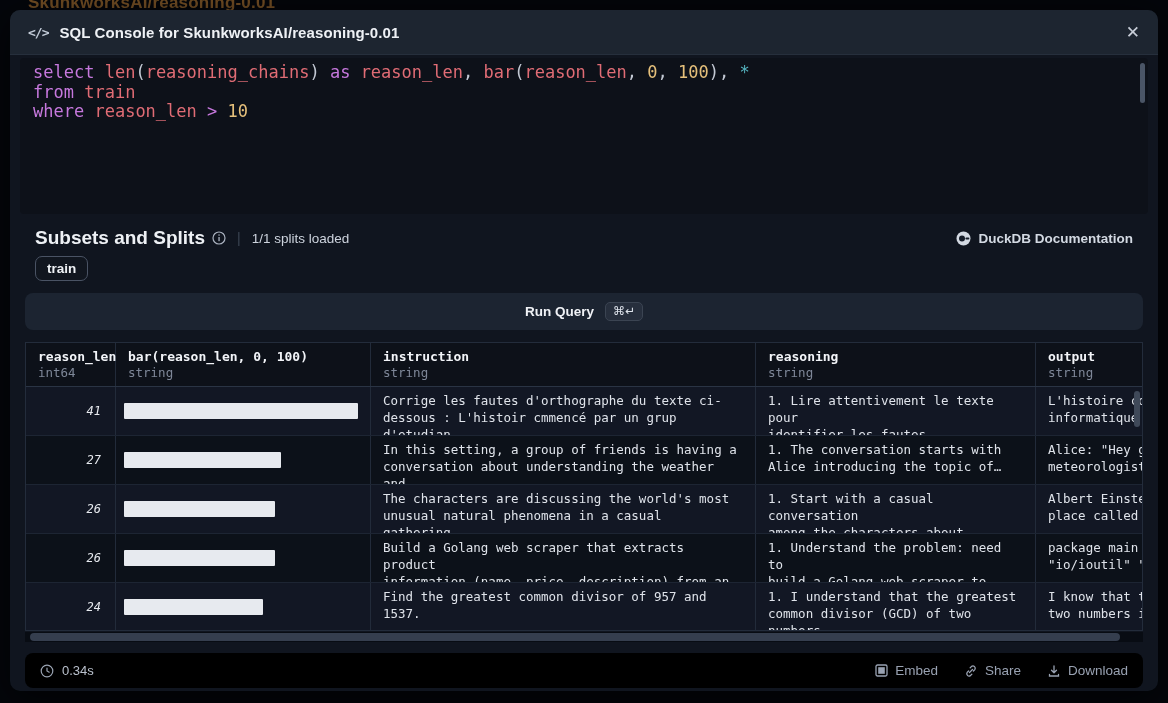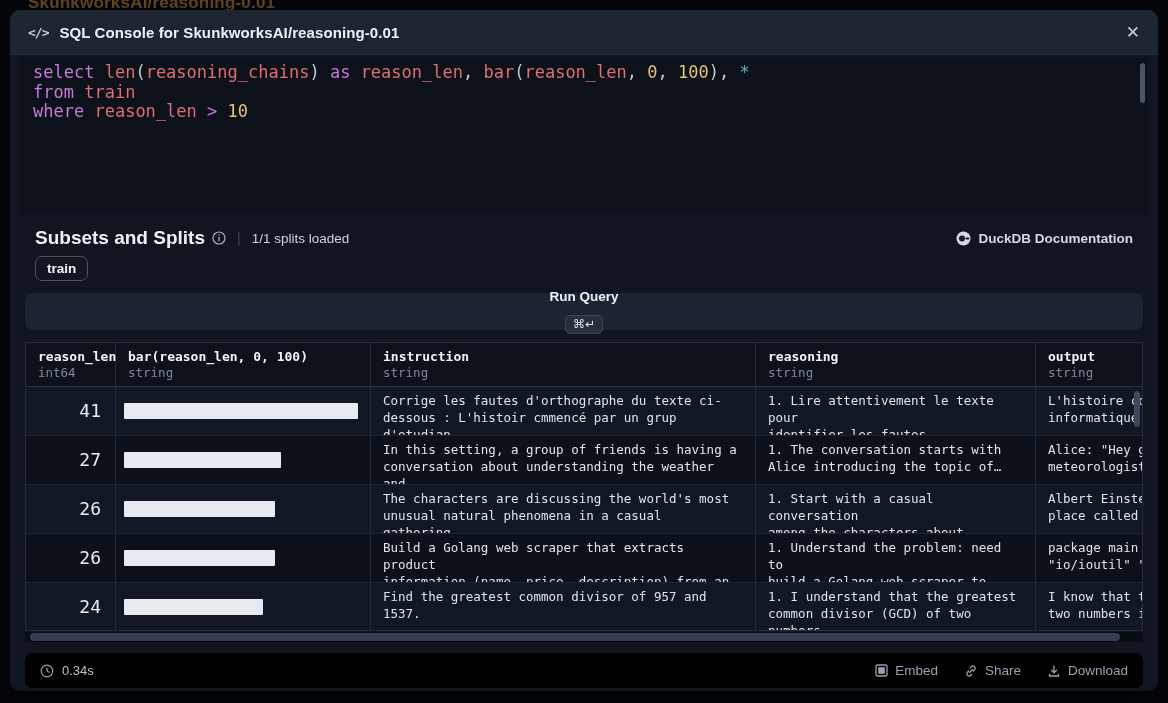--- a/index.html
+++ b/index.html
@@ -42,41 +42,41 @@
   .doc-link { margin-left:auto; display:flex; align-items:center; gap:7px;
     color:#d3d9e2; font-size:13.5px; font-weight:600; cursor:pointer; }
 
   .split-chip { position:absolute; left:25px; top:246px; height:25px; padding:0 11px;
     border:1px solid #4a5364; border-radius:7px; background:#11161f; color:#eef1f5;
     font-size:13.5px; font-weight:bold; display:inline-flex; align-items:center; cursor:pointer; }
 
   
   .run-btn { position:absolute; left:15px; top:283px; width:1118px; height:37px;
     background:#1c2431; border-radius:8px; display:flex; align-items:center;
-    justify-content:center; gap:11px; cursor:pointer;flex-direction:column; }
+    justify-content:center; gap:11px; cursor:pointer; }
   .run-label { color:#f0f2f6; font-size:13.5px; font-weight:bold; }
   .kbd { background:#272f3d; border:1px solid #3b4452; border-radius:5px; color:#dfe4ec;
     font-size:12px; padding:1px 7px 2px; font-family:"DejaVu Sans", sans-serif; }
 
   
   .tablewrap { position:absolute; left:15px; top:332px; width:1118px; height:289px;
     border:1px solid #232c3b; background:#0d1119; overflow:hidden; }
   .thead { display:flex; height:44px; background:#0d1119; border-bottom:1px solid #2a3444; }
   .th { padding:6px 12px 0; border-right:1px solid #222b3a; flex:none;
     font-family:"DejaVu Sans Mono", monospace; }
   .th .cname { display:block; color:#f2f4f8; font-size:13px; font-weight:bold; white-space:nowrap; }
   .th .ctype { display:block; color:#7e8798; font-size:12.5px; margin-top:1px; }
   .trow { display:flex; height:49px; border-bottom:1px solid #1d2533; }
   .trow.odd  { background:#121724; }
   .trow.even { background:#0c1119; }
   .td { flex:none; border-right:1px solid #222b3a; padding:6px 12px;
     font-family:"DejaVu Sans Mono", monospace; font-size:12.5px; color:#dfe3ea;
     line-height:1.35; overflow:hidden; white-space:pre-wrap; }
   .td.num { display:flex; align-items:center; justify-content:flex-end;
-    font-size:18px; color:#e8ebf0; padding-right:14px; }
+    font-size:12px; color:#e8ebf0; padding-right:14px;font-style:italic; }
   .td.barcell { display:flex; align-items:center; padding-left:8px; }
   .bar-fill { height:16px; background:#e7eaef; border-radius:1px; }
   .tb-vscroll { position:absolute; right:2px; top:48px; width:6px; height:36px;
     background:#3f4959; border-radius:3px; }
 
   
   .hscroll-track { position:absolute; left:15px; top:622px; width:1118px; height:10px;
     background:#080c13; }
   .hscroll-thumb { position:absolute; left:5px; top:1px; width:1090px; height:8px;
     background:#353e4e; border-radius:4px; }

